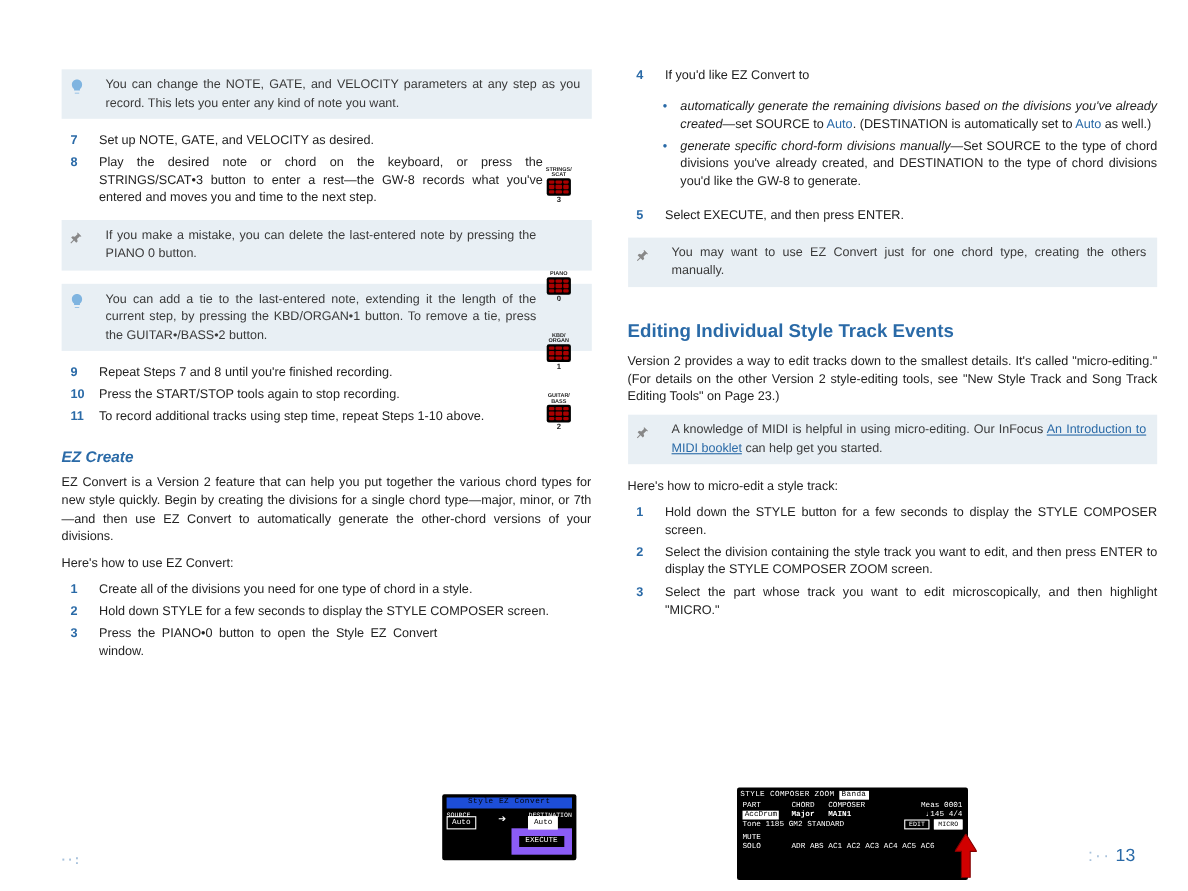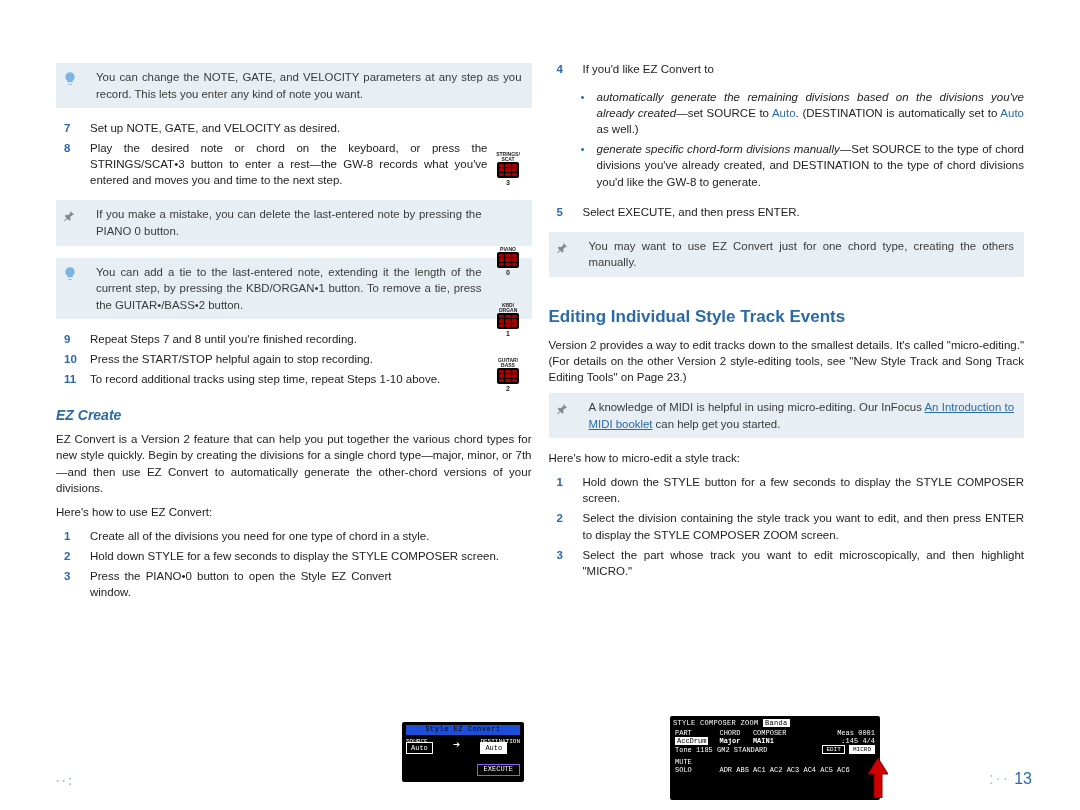--- a/index.html
+++ b/index.html
@@ -6,23 +6,23 @@
     margin: 0;
     background: #fff;
     font-family: "Segoe UI", "Helvetica Neue", Arial, sans-serif;
     color: #222;
     font-size: 11.5px;
   }
   .page {
     width: 1080px;
     height: 810px;
     box-sizing: border-box;
-    padding: 57px 56px 30px 56px;
+    padding: 57px 28px 30px 56px;
     display: flex;
-    gap: 17px;
+    gap: 33px;
   }
   .col {
     flex: 1 1 0;
     min-width: 0;
   }
   .tip {
     background: #e8eff4;
     display: flex;
     padding: 6px 10px 6px 6px;
     margin: 6px 0 12px 0;
@@ -145,21 +145,21 @@
     font-size:7px; line-height:1.1;
     padding:3px 4px;
     box-sizing:border-box;
     border-radius:2px;
   }
   .lcd1 .title { background:#1d4ed8; color:#000; font-size:7px; text-align:center; padding:1px 0; margin-bottom:3px; letter-spacing:0.5px;}
   .lcd1 .row { display:flex; justify-content:space-between; align-items:center; margin-top:4px;}
   .lcd1 .lbl { font-size:6px;}
   .lcd1 .box { border:1px solid #fff; padding:1px 4px; font-size:7px;}
   .lcd1 .arrow { font-size:12px;}
-  .lcd1 .exec { float:right; border:1px solid #8b5cf6; font-size:7px; padding:1px 6px; margin-top:11px;}
+  .lcd1 .exec { float:right; border:7px solid #8b5cf6; font-size:7px; padding:1px 6px; margin-top:0;}
 
   
   .lcd2 {
     position: absolute;
     width: 210px; height: 84px;
     background:#000; color:#fff;
     font-family: "Courier New", monospace;
     font-size:7.5px;
     padding:3px;
     box-sizing:border-box;
@@ -227,21 +227,21 @@
     <div class="body" style="padding-right:40px">You can add a tie to the last-entered note, extending it the length of the current step, by pressing the KBD/ORGAN•1 button. To remove a tie, press the GUITAR•/BASS•2 button.</div>
   </div>
 
   <ul class="steps">
     <li>
             <span class="num">9</span>
             <span class="txt">Repeat Steps 7 and 8 until you're finished recording.</span>
           </li>
     <li>
             <span class="num">10</span>
-            <span class="txt">Press the START/STOP helpful again to stop recording.</span>
+            <span class="txt">Press the START/STOP tools again to stop recording.</span>
           </li>
     <li>
             <span class="num">11</span>
             <span class="txt">To record additional tracks using step time, repeat Steps 1-10 above.</span>
           </li>
   </ul>
 
   <h3 class="ez">EZ Create</h3>
   <div class="para">EZ Convert is a Version 2 feature that can help you put together the various chord types for new style quickly. Begin by creating the divisions for a single chord type—major, minor, or 7th—and then use EZ Convert to automatically generate the other-chord versions of your divisions.</div>
   <div class="para">Here's how to use EZ Convert:</div>

